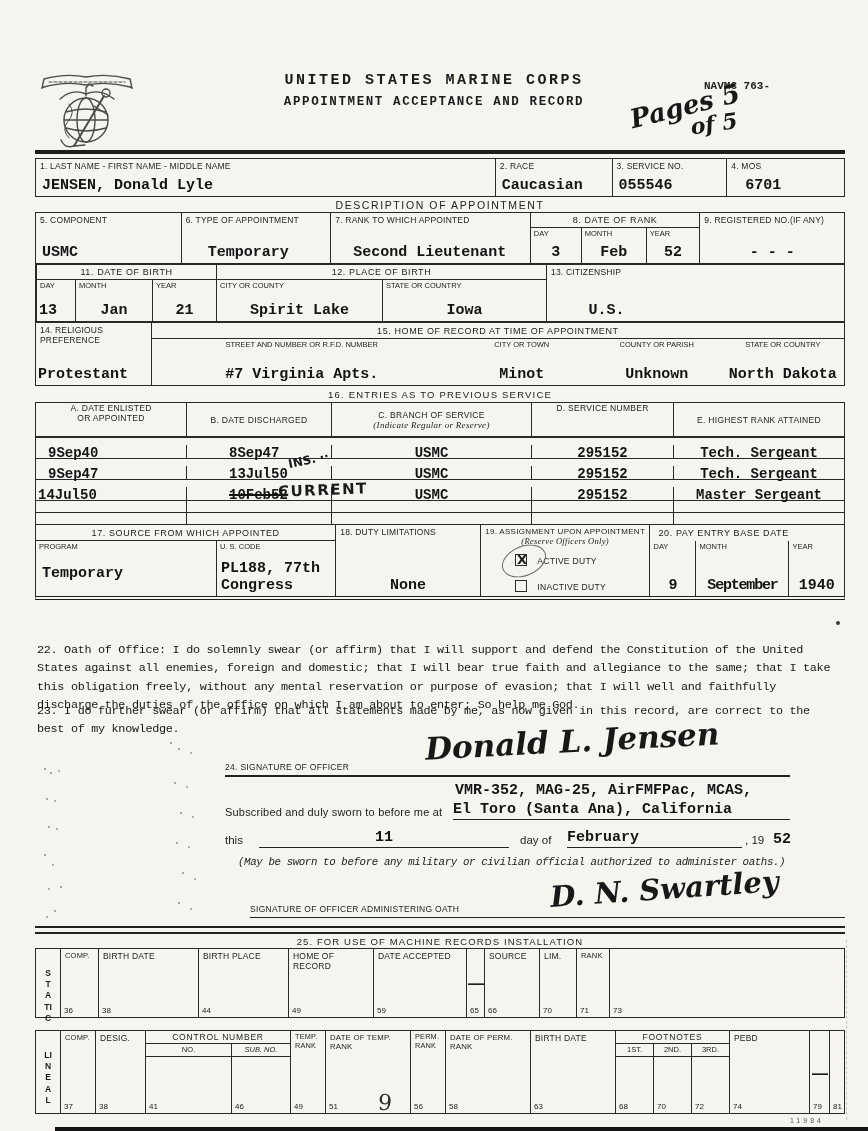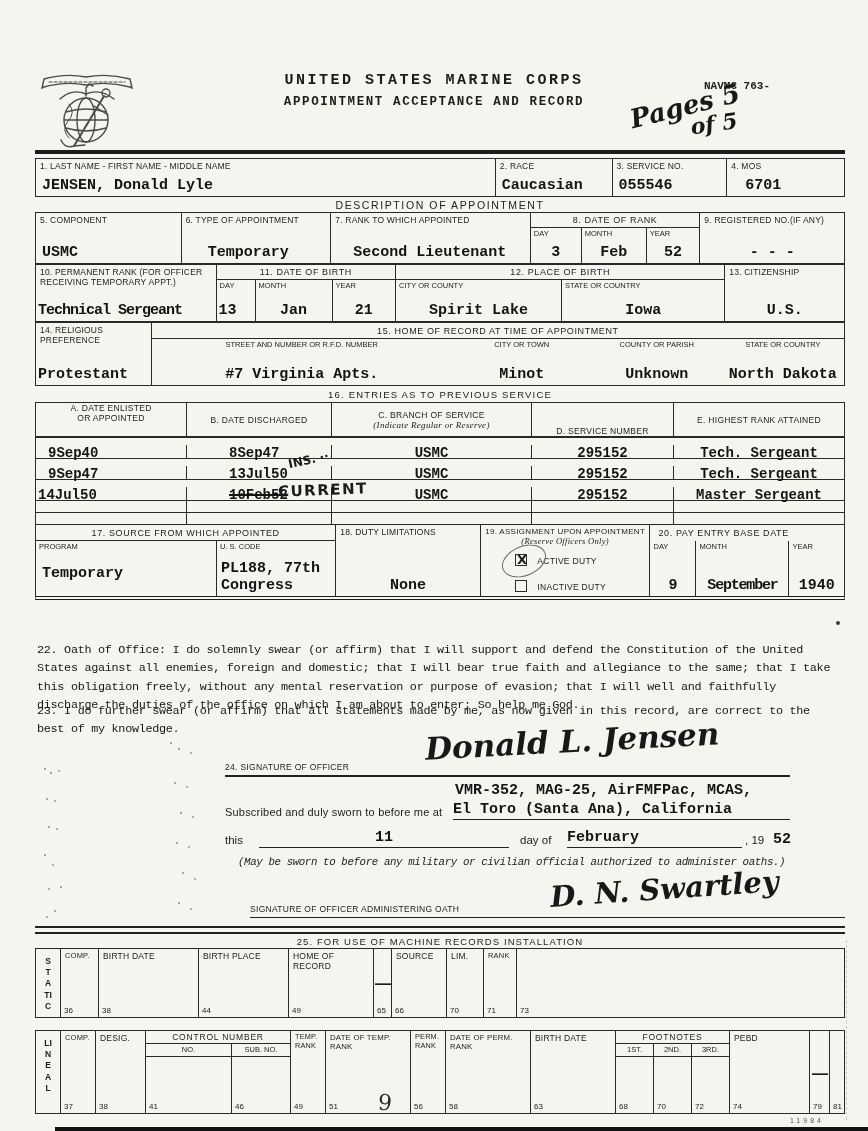--- a/index.html
+++ b/index.html
@@ -35,21 +35,21 @@
   .thickrule { border-top:4px solid #1d1d1d; }
   .dblrule { height:8px; border-top:2.2px solid #222; border-bottom:2.2px solid #222; }
   .para { font-family:"Liberation Mono", monospace; font-size:11.8px; line-height:1.55; color:#161616; letter-spacing:-0.3px; }
   .ul { border-bottom:1.9px solid #222; }
   .smlbl { font-size:8.5px; letter-spacing:.3px; color:#222; }
   
   .cb { display:inline-block; width:12px; height:12px; border:1.8px solid #2a2a2a; position:relative; vertical-align:middle; }
   .cb .mk { position:absolute; left:0; top:-3px; width:12px; text-align:center; font-size:13px; font-weight:bold; font-family:"DejaVu Sans",sans-serif; }
   .ellipse { position:absolute; width:46px; height:30px; border:1.6px solid #6a6a6a; border-radius:50%; transform:rotate(-22deg); }
   
-  .vword { width:10px; margin:7px auto 0; font-size:8.5px; font-weight:bold; line-height:1.32; word-break:break-all; text-align:center; }
+  .vword { width:10px; margin:19px auto 0; font-size:8.5px; font-weight:bold; line-height:1.32; word-break:break-all; text-align:center; }
   
   .speck { position:absolute; width:2px; height:2px; background:#8a8a86; border-radius:50%; }
   .dotart { position:absolute; width:4px; height:4px; background:#3c3c3c; border-radius:50%; }
 </style>
 </head>
 <body>
 
 <div class="page">
 
   <div class="abs" style="left:36px; top:66px;">
@@ -133,25 +133,20 @@
         </div>
       </div>
     </div>
     <div class="cell" style="width:145px;">
       <div class="lbl">9. REGISTERED NO.(IF ANY)</div>
       <div class="val bottomval ctr">- - -</div>
     </div>
   </div>
 
   <div class="abs fw row" style="top:264px; height:58px;">
-    <div class="cell first" style="width:180px;">
-      <div class="lbl pre">10. PERMANENT RANK (FOR OFFICER
-RECEIVING TEMPORARY APPT.)</div>
-      <div class="val bottomval" style="padding-left:2px; letter-spacing:-1px;">Technical Sergeant</div>
-    </div>
     <div class="cell" style="width:180px; justify-content:flex-start;">
       <div class="subtitle">11. DATE OF BIRTH</div>
       <div class="subbody">
         <div class="subcell first" style="flex:0 0 38px;">
           <div class="sublbl">DAY</div>
           <div class="val bottomval" style="padding-left:2px;">13</div>
         </div>
         <div class="subcell" style="flex:0 0 77px;">
           <div class="sublbl">MONTH</div>
           <div class="val bottomval ctr">Jan</div>
@@ -222,21 +217,21 @@
       </div>
       <div class="cell" style="width:145px; justify-content:center; text-align:center;">
         <div class="smlbl">B. DATE DISCHARGED</div>
       </div>
       <div class="cell" style="width:200px; justify-content:center; text-align:center;">
         <div>
           <div class="smlbl">C. BRANCH OF SERVICE</div>
           <div class="smlbl" style="font-style:italic; font-family:'Liberation Serif',serif; font-size:9px;">(Indicate Regular or Reserve)</div>
         </div>
       </div>
-      <div class="cell" style="width:142px; justify-content:flex-end; text-align:center;">
+      <div class="cell" style="width:142px; justify-content:flex-start; text-align:center;">
         <div class="smlbl">D. SERVICE NUMBER</div>
       </div>
       <div class="cell" style="flex:1; justify-content:center; text-align:center;">
         <div class="smlbl">E. HIGHEST RANK ATTAINED</div>
       </div>
     </div>
 
     <div class="row" style="height:21px; border-top:none; align-items:flex-end;">
       <div class="cell first" style="width:150px;">
           <div class="val val-s" style="padding-left:12px; margin-bottom:-3px;">9Sep40</div>
@@ -418,20 +413,24 @@
         <span class="num">38</span>
       </div>
     <div class="cell" style="width:90px;">
         <span class="lbl">BIRTH PLACE</span>
         <span class="num">44</span>
       </div>
     <div class="cell" style="width:85px;">
         <span class="lbl">HOME OF RECORD</span>
         <span class="num">49</span>
       </div>
+    <div class="cell" style="width:93px;">
+        <span class="lbl">DATE ACCEPTED</span>
+        <span class="num">59</span>
+      </div>
     <div class="cell" style="width:18px;">
         <span style="position:absolute; top:26px; left:1px; font-weight:bold;">—</span>
         <span class="num">65</span>
       </div>
     <div class="cell" style="width:55px;">
         <span class="lbl">SOURCE</span>
         <span class="num">66</span>
       </div>
     <div class="cell" style="width:37px;">
         <span class="lbl">LIM.</span>
@@ -460,21 +459,21 @@
         <span class="num">38</span>
       </div>
     <div class="cell" style="width:145px; justify-content:flex-start;">
       <div class="subtitle" style="height:13px; font-size:8.5px; letter-spacing:.8px;">CONTROL NUMBER</div>
       <div class="subbody">
         <div class="subcell first" style="flex:0 0 85px;">
           <div class="sublbl ctr" style="padding:1px 0 0; border-bottom:1.3px solid #292929; height:13px;">NO.</div>
           <span class="num">41</span>
         </div>
         <div class="subcell">
-          <div class="sublbl ctr" style="padding:1px 0 0; border-bottom:1.3px solid #292929; height:13px;">SUB. NO.</div>
+          <div class="sublbl ctr" style="padding:1px 0 0; border-bottom:1.3px solid #292929; height:13px;font-style:italic;">SUB. NO.</div>
           <span class="num">46</span>
         </div>
       </div>
     </div>
     <div class="cell" style="width:35px;">
         <span class="lbl" style="font-size:7.3px;">TEMP. RANK</span>
         <span class="num">49</span>
       </div>
     <div class="cell" style="width:85px;">
         <span class="lbl" style="font-size:7.8px;">DATE OF TEMP. RANK</span>

